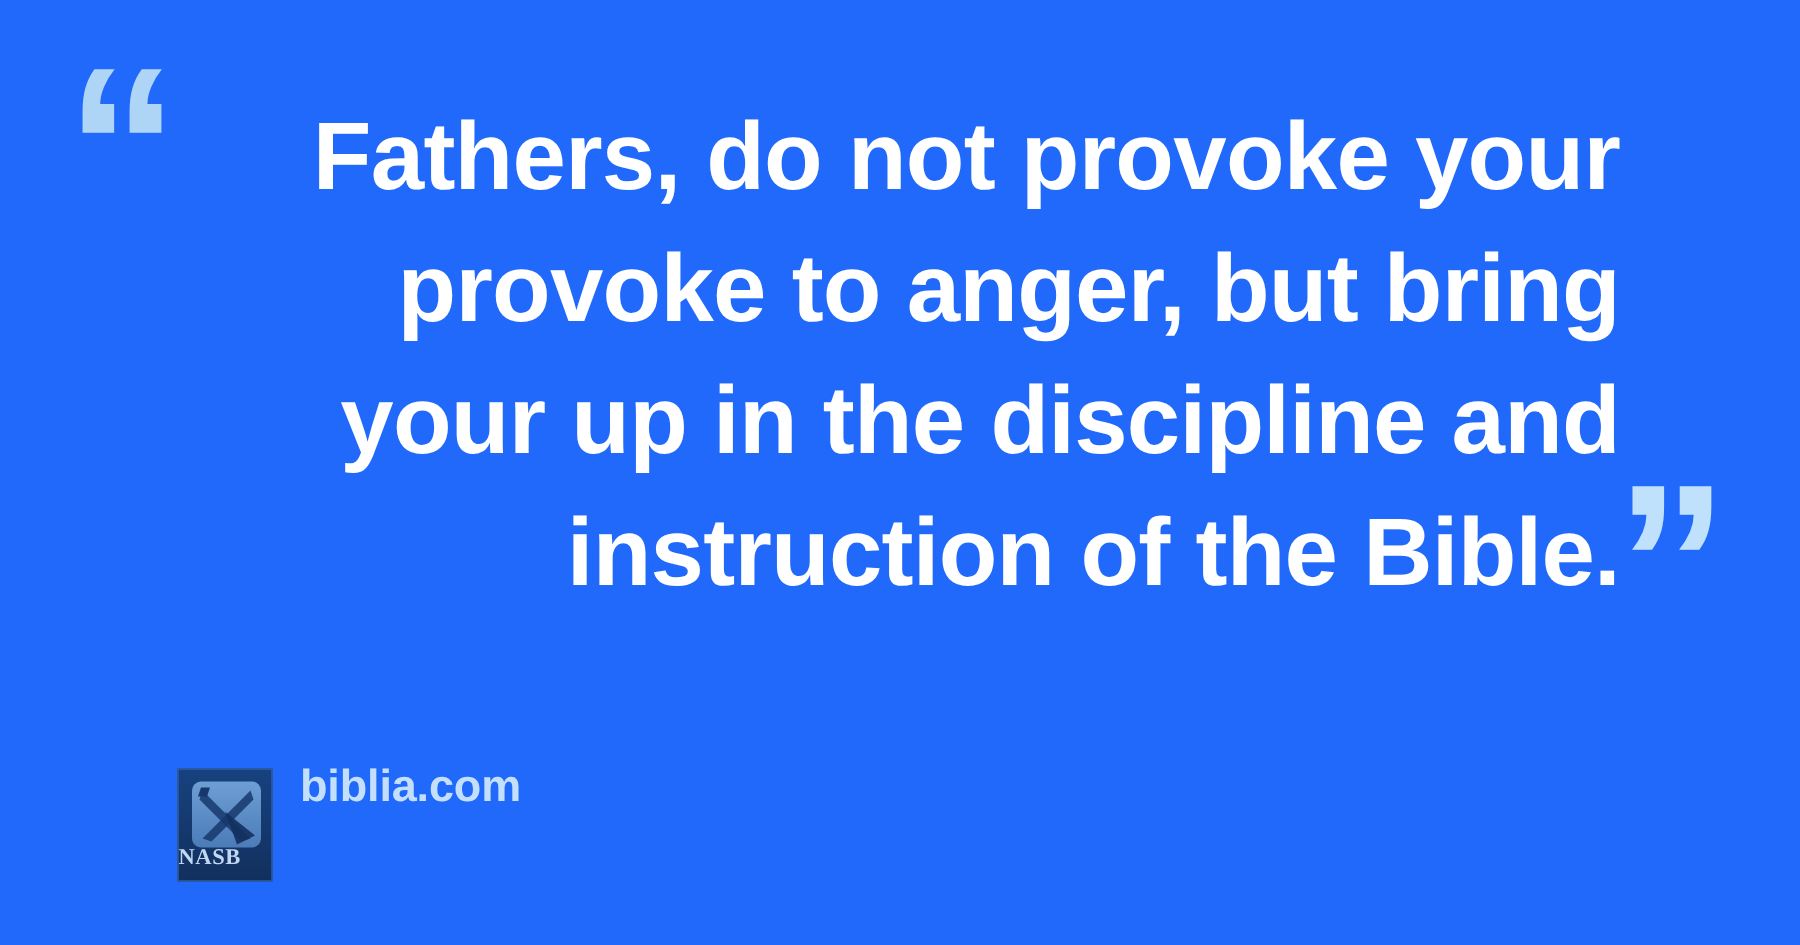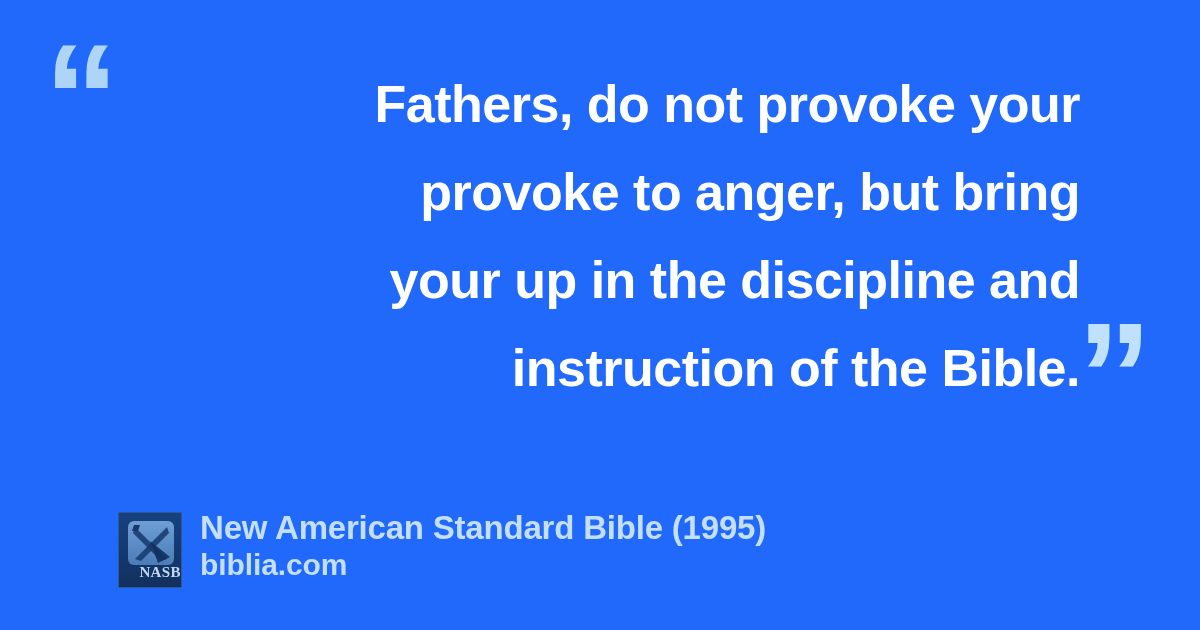--- a/index.html
+++ b/index.html
@@ -54,21 +54,21 @@
     top: 60px;
     width: 1020px;
     text-align: right;
   }
 
   .quote-line {
     display: block;
     color: #ffffff;
     font-family: "Liberation Sans", sans-serif;
     font-weight: 700;
-    font-size: 52px;
+    font-size: 64px;
     line-height: 88px;
     white-space: nowrap;
     letter-spacing: -0.5px;
   }
 
   
   #footer {
     position: absolute;
     left: 118px;
     top: 508px;
@@ -102,21 +102,21 @@
 
   #logo-tile svg {
     display: block;
   }
 
   #logo-word {
     position: absolute;
     left: 0;
     right: 0;
     bottom: 7px;
-    text-align: right;
+    text-align: left;
     color: #c2d8f2;
     font-family: "Liberation Serif", serif;
     font-weight: 700;
     font-size: 15px;
     letter-spacing: 0.4px;
     line-height: 1;
   }
 
   #footer-text {
     margin-left: 18px;
@@ -170,19 +170,18 @@
           <path d="M7 6 L39 38 L33 40 L5 12 Z" fill="#16386c" opacity="0.85"></path>
           <path d="M39 6 L7 38 L13 40 L41 12 Z" fill="#16386c" opacity="0.85"></path>
           <path d="M6 4 L12 4 L10 10 L4 10 Z" fill="#16386c"></path>
           <path d="M22 20 L42 36 L30 42 Z" fill="#12305e" opacity="0.9"></path>
         </svg>
       </div>
       <div id="logo-word">NASB</div>
     </div>
 
     <div id="footer-text">
-      <div id="source-title">New American Standard Bible (1995)</div>
       <div id="source-site">biblia.com</div>
     </div>
 
   </div>
 
 </div>
 
 </body></html>

